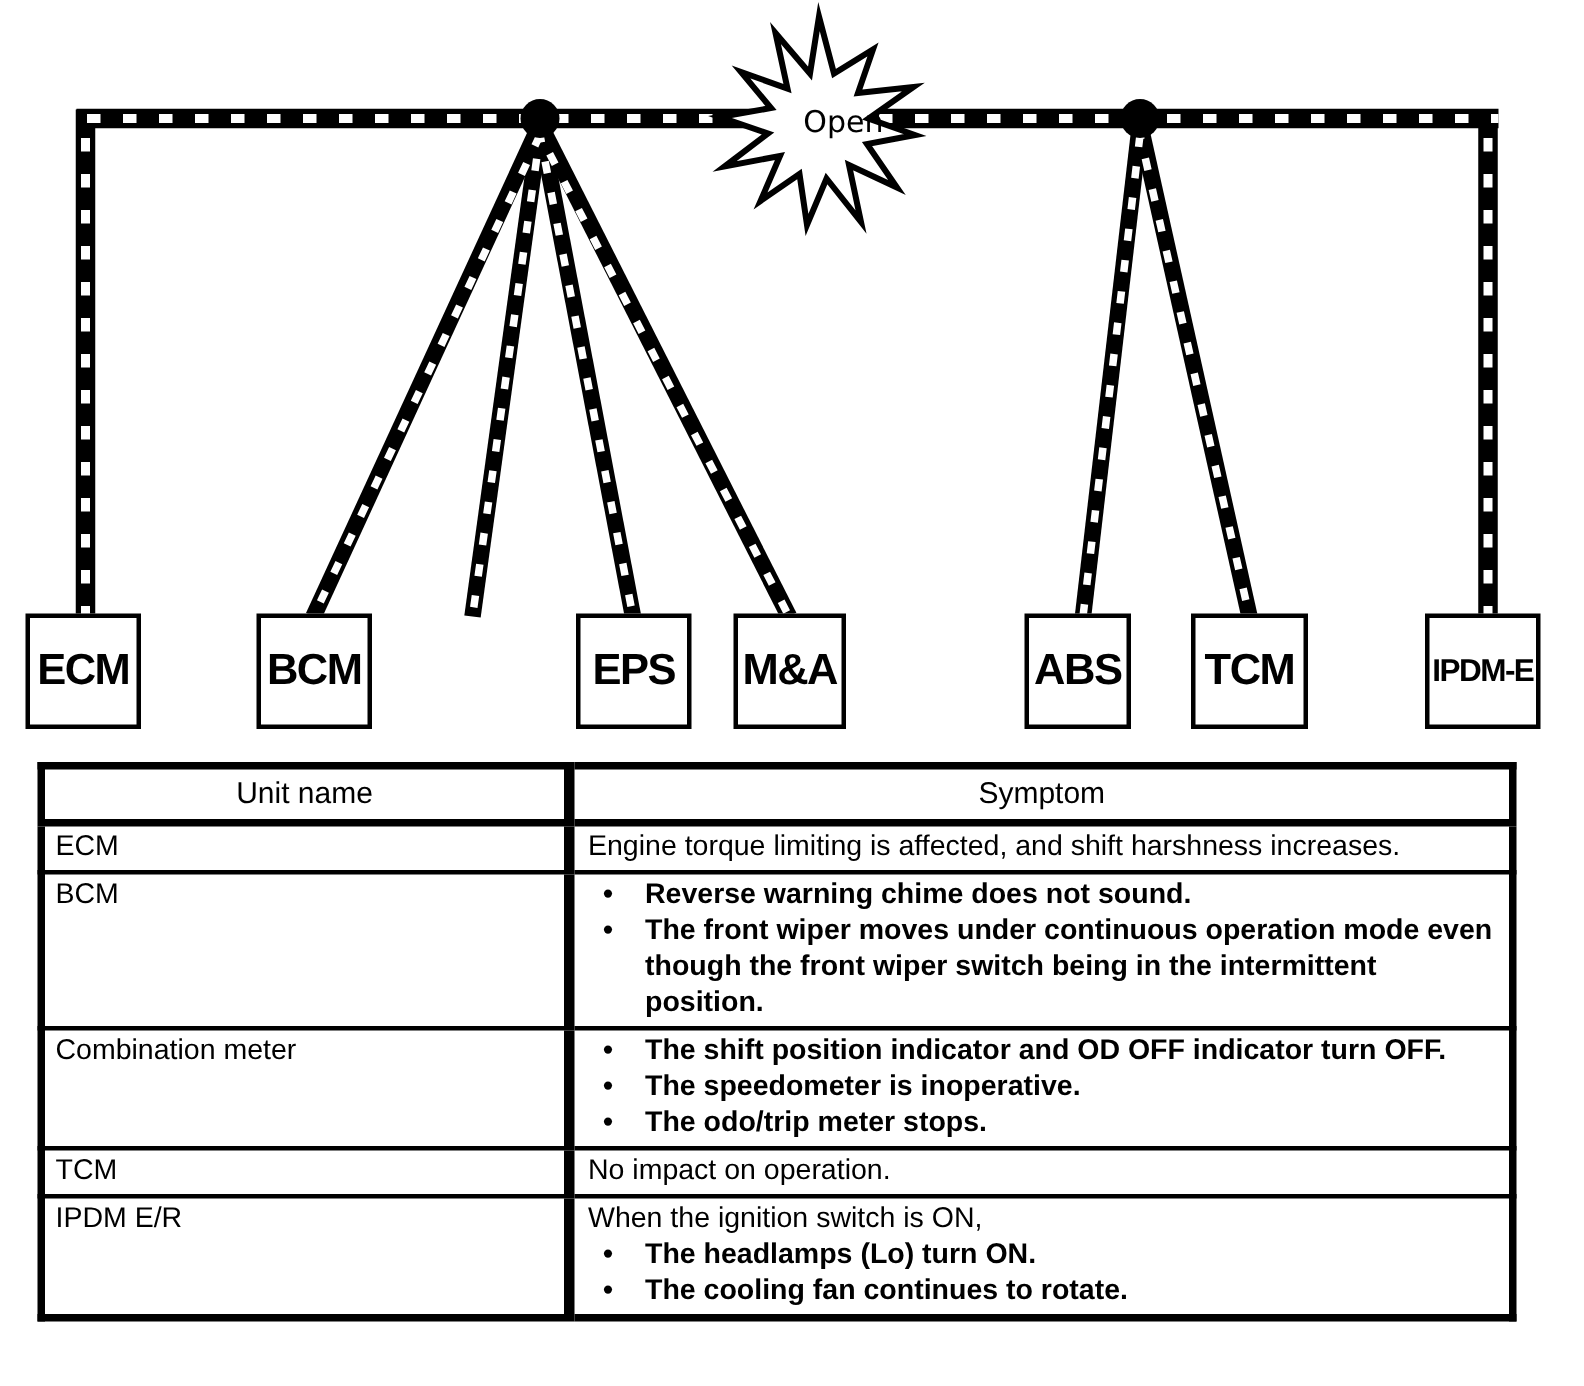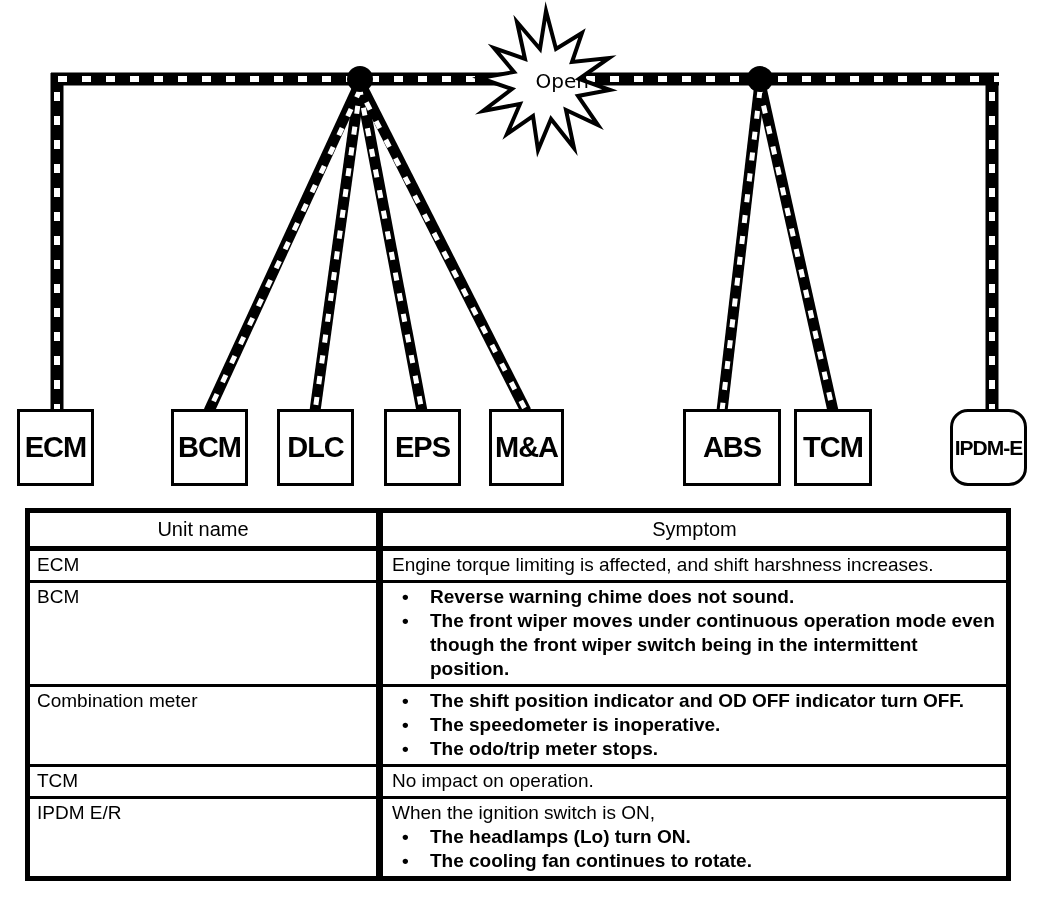--- a/index.html
+++ b/index.html
@@ -13,21 +13,21 @@
   .diagram { position: relative; width: 1056px; height: 506px; }
   .diagram svg { position: absolute; left: 0; top: 0; }
 
   .node-box {
     position: absolute; top: 409px; width: 77px; height: 77px;
     background: #fff; border: 3px solid #000; box-sizing: border-box;
     display: flex; align-items: center; justify-content: center;
     font-weight: bold; font-size: 29px; letter-spacing: -1px;
     font-family: "Liberation Sans", sans-serif; white-space: nowrap;
   }
-  .node-box.small-label { font-size: 21px; letter-spacing: -1px; border-radius: 18px; }
+  .node-box.small-label { font-size: 21px; letter-spacing: -1px; }
 
   .open-label {
     position: absolute; left: 499px; top: 69px; width: 90px;
     text-align: right; font-size: 20px; font-weight: normal;
     font-family: "DejaVu Sans", sans-serif;
   }
 
   
   .symptom-table {
     margin: 2px 0 0 25px;
@@ -96,30 +96,27 @@
   </svg>
 
   <div class="open-label">Open</div>
 
   <div class="node-box" style="left:17px">
       <span>ECM</span>
     </div>
   <div class="node-box" style="left:171px">
       <span>BCM</span>
     </div>
-  <div class="node-box" style="left:277px">
-      <span>DLC</span>
-    </div>
   <div class="node-box" style="left:489px;width:75px">
       <span>M&amp;A</span>
     </div>
   <div class="node-box" style="left:384px">
       <span>EPS</span>
     </div>
-  <div class="node-box" style="left:683px;width:98px">
+  <div class="node-box" style="left:683px;width:71px">
       <span>ABS</span>
     </div>
   <div class="node-box" style="left:794px;width:78px">
       <span>TCM</span>
     </div>
   <div class="node-box small-label" style="left:950px">
       <span>IPDM-E</span>
     </div>
 </div>
 

